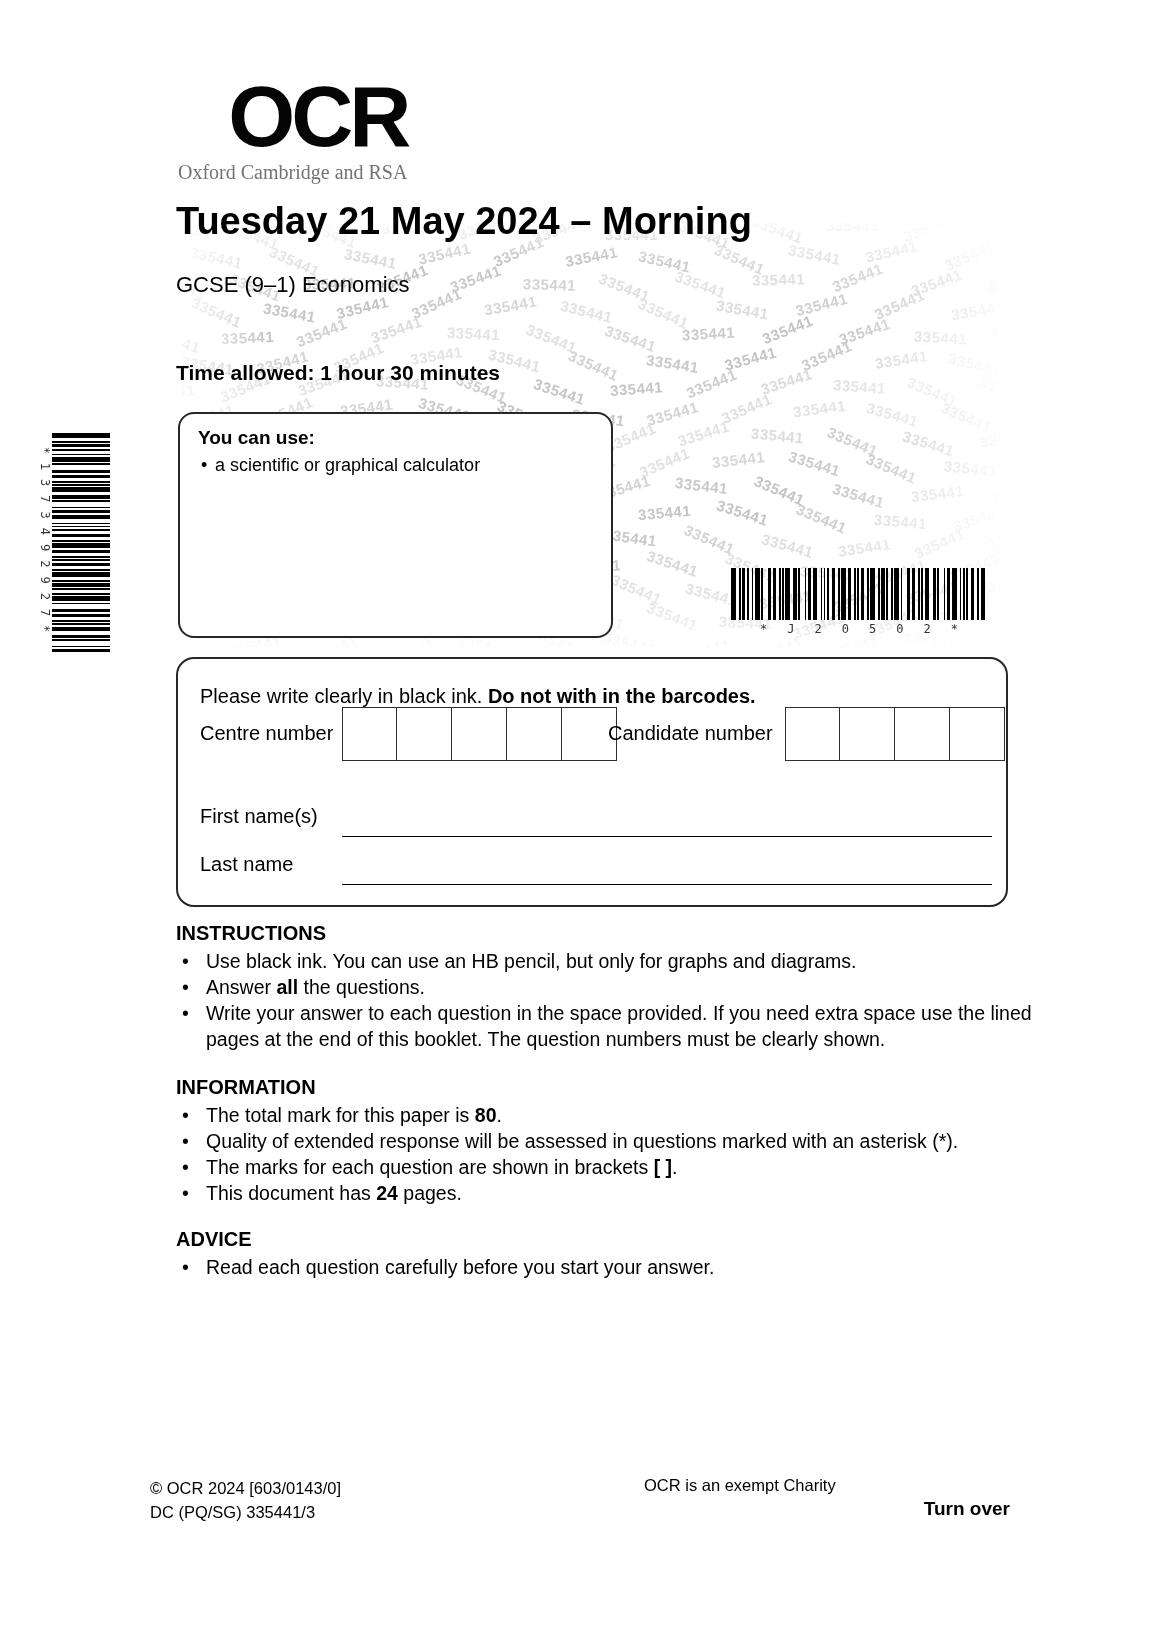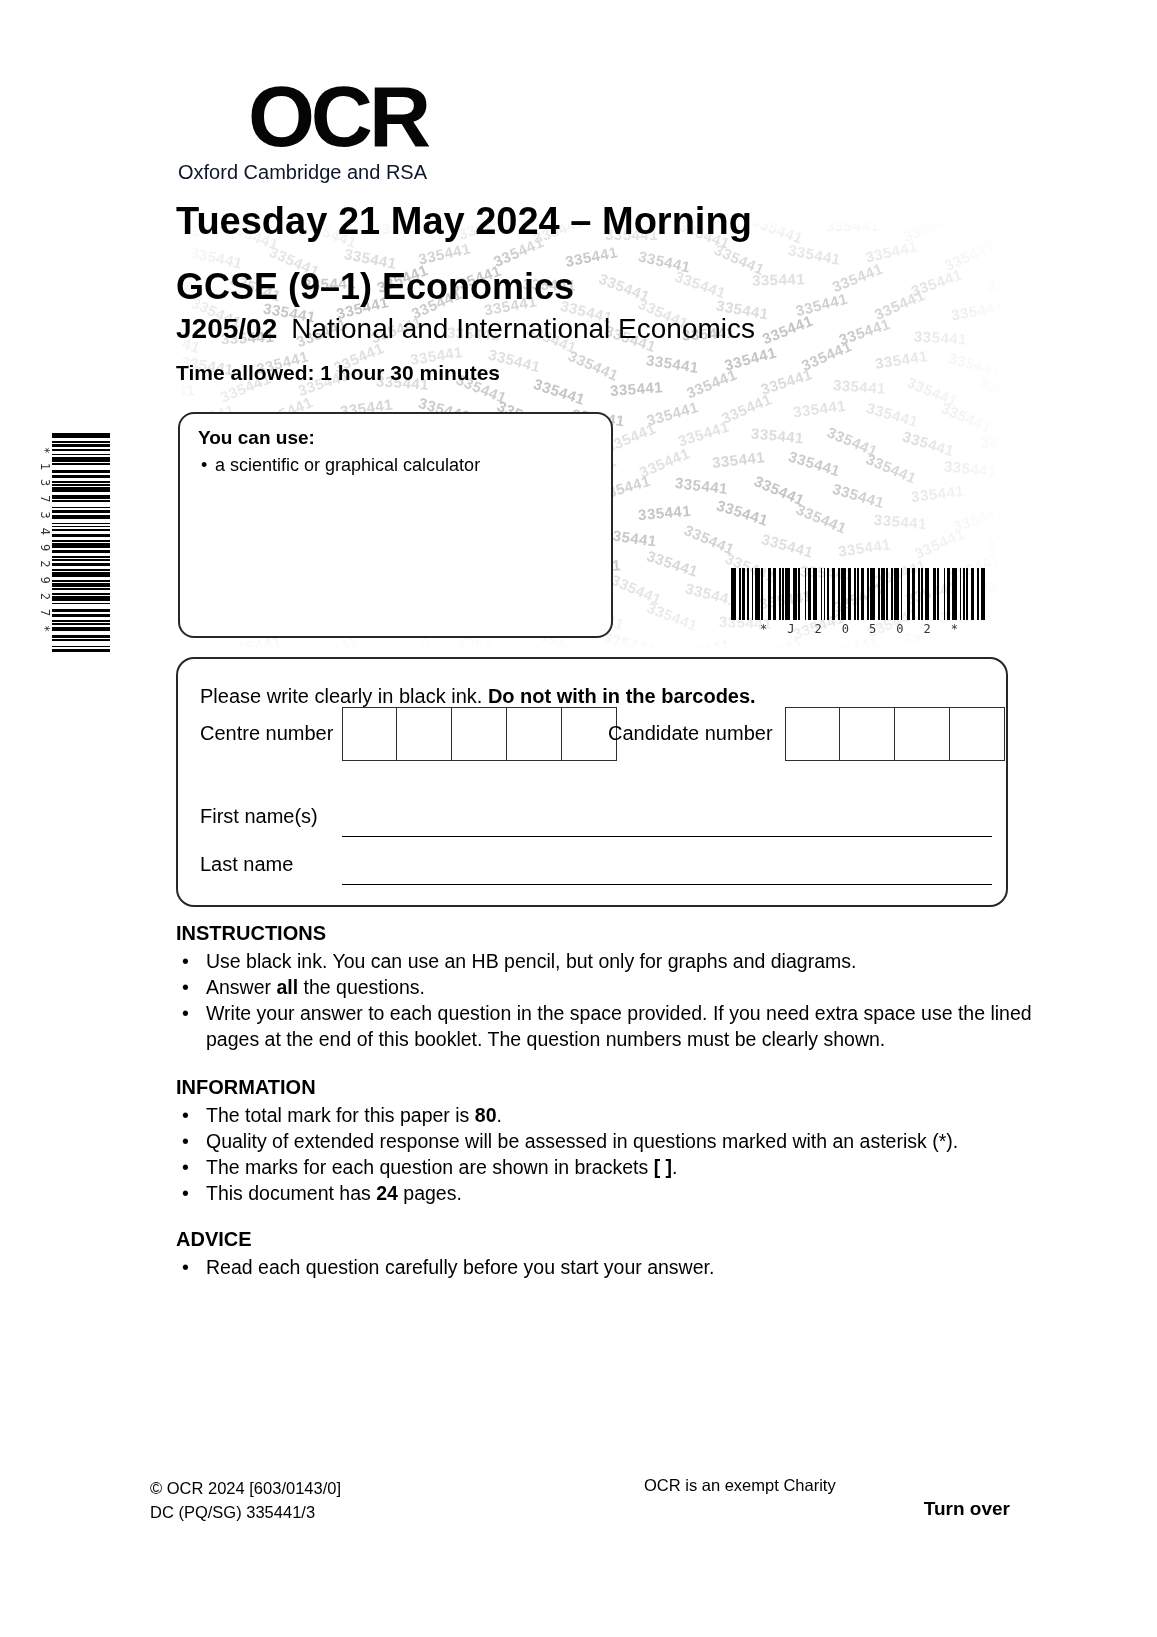--- a/index.html
+++ b/index.html
@@ -15,23 +15,23 @@
   .watermark::after { content:""; position:absolute; inset:0;
     background:
       linear-gradient(90deg, rgba(255,255,255,0.85) 0%, rgba(255,255,255,0) 10%,
                       rgba(255,255,255,0) 80%, #fff 100%),
       linear-gradient(180deg, rgba(255,255,255,0.9) 0%, rgba(255,255,255,0) 9%,
                       rgba(255,255,255,0) 86%, #fff 100%); }
 
   
   .logo { position:absolute; left:178px; top:76px; z-index:1;text-align:right; }
   .logo-text { font-size:86px; font-weight:bold; letter-spacing:-4px; line-height:0.95; color:#050505; }
-  .logo-sub { font-size:20px; margin-top:3px; color:#0f172a; }
+  .logo-sub { font-size:20px; margin-top:3px; color:#737373;font-family:Liberation Serif, serif; }
   .title { position:absolute; left:176px; top:200px; font-size:38px; font-weight:bold; z-index:1; }
-  .qual { position:absolute; left:176px; top:266px; font-size:36px; font-weight:bold; z-index:1; }
+  .qual { position:absolute; left:176px; top:272px; font-size:22px; font-weight:normal; z-index:1; }
   .paper-line { position:absolute; left:176px; top:313px; font-size:28px; z-index:1; }
   .paper-line .code { font-weight:bold; margin-right:14px; }
   .time { position:absolute; left:176px; top:361px; font-size:21px; font-weight:bold; z-index:1; }
 
   
   .use-box { position:absolute; left:178px; top:412px; width:435px; height:226px; background:#fff;
              border:2.5px solid #272727; border-radius:16px; z-index:2; padding:13px 18px; }
   .use-head { font-size:19px; font-weight:bold; margin-bottom:3px; }
   .use-list { list-style:none; font-size:18px; }
   .use-list li { position:relative; padding-left:17px; line-height:1.45; }
@@ -274,23 +274,20 @@
       <span class="wm-cell" style="left: 798.866px; top: 412.245px; transform: rotate(23.9406deg); color: rgb(227, 227, 227);">335441</span>
     </div>
 
   <div class="logo">
     <div class="logo-text">OCR</div>
     <div class="logo-sub">Oxford Cambridge and RSA</div>
   </div>
 
   <h1 class="title">Tuesday 21 May 2024 – Morning</h1>
   <h2 class="qual">GCSE (9–1) Economics</h2>
-  <div class="paper-line">
-    <span class="code">J205/02</span><span>National and International Economics</span>
-  </div>
   <div class="time">Time allowed: 1 hour 30 minutes</div>
 
   <div class="use-box">
     <div class="use-head">You can use:</div>
     <ul class="use-list">
       <li>a scientific or graphical calculator</li>
     </ul>
   </div>
 
   <div class="bc-left">

